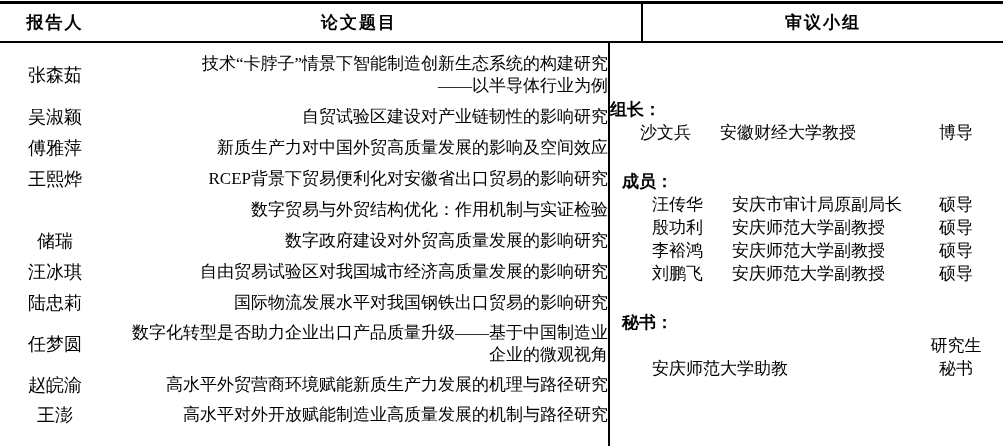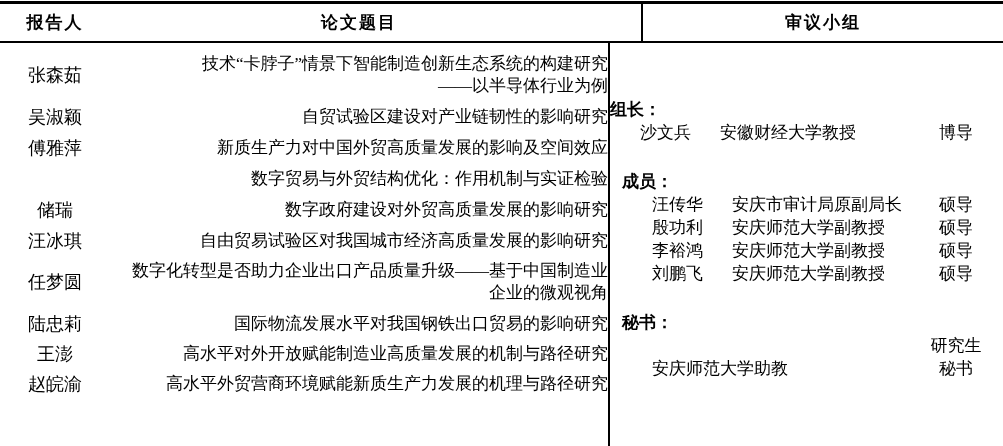--- a/index.html
+++ b/index.html
@@ -109,46 +109,50 @@
         </div>
         <div class="p-row h31">
           <div class="r-name">吴淑颖</div>
           <div class="r-title">自贸试验区建设对产业链韧性的影响研究</div>
         </div>
         <div class="p-row h31">
           <div class="r-name">傅雅萍</div>
           <div class="r-title">新质生产力对中国外贸高质量发展的影响及空间效应</div>
         </div>
         <div class="p-row h31">
+          <div class="r-name">王熙烨</div>
+          <div class="r-title">RCEP背景下贸易便利化对安徽省出口贸易的影响研究</div>
+        </div>
+        <div class="p-row h31">
           <div class="r-title">数字贸易与外贸结构优化：作用机制与实证检验</div>
         </div>
         <div class="p-row h31">
           <div class="r-name">储瑞</div>
           <div class="r-title">数字政府建设对外贸高质量发展的影响研究</div>
         </div>
         <div class="p-row h31">
           <div class="r-name">汪冰琪</div>
           <div class="r-title">自由贸易试验区对我国城市经济高质量发展的影响研究</div>
+        </div>
+        <div class="p-row h31">
+          <div class="r-name">陆忠莉</div>
+          <div class="r-title">国际物流发展水平对我国钢铁出口贸易的影响研究</div>
         </div>
         <div class="p-row h52">
           <div class="r-name">任梦圆</div>
           <div class="r-title">数字化转型是否助力企业出口产品质量升级——基于中国制造业
 企业的微观视角</div>
         </div>
-        <div class="p-row h31">
-          <div class="r-name">陆忠莉</div>
-          <div class="r-title">国际物流发展水平对我国钢铁出口贸易的影响研究</div>
+        <div class="p-row h30">
+          <div class="r-name">赵皖渝</div>
+          <div class="r-title">高水平外贸营商环境赋能新质生产力发展的机理与路径研究</div>
         </div>
         <div class="p-row h30">
           <div class="r-name">王澎</div>
           <div class="r-title">高水平对外开放赋能制造业高质量发展的机制与路径研究</div>
-        </div>
-        <div class="p-row h30">
-          <div class="r-name">赵皖渝</div>
-          <div class="r-title">高水平外贸营商环境赋能新质生产力发展的机理与路径研究</div>
         </div>
       </div>
 
       <div class="panel-section">
 
         <div class="panel-group">
           <div class="group-label">组长：</div>
           <div class="member-row">
             <span class="m-name">沙文兵</span>
             <span class="m-affil">安徽财经大学教授</span>

